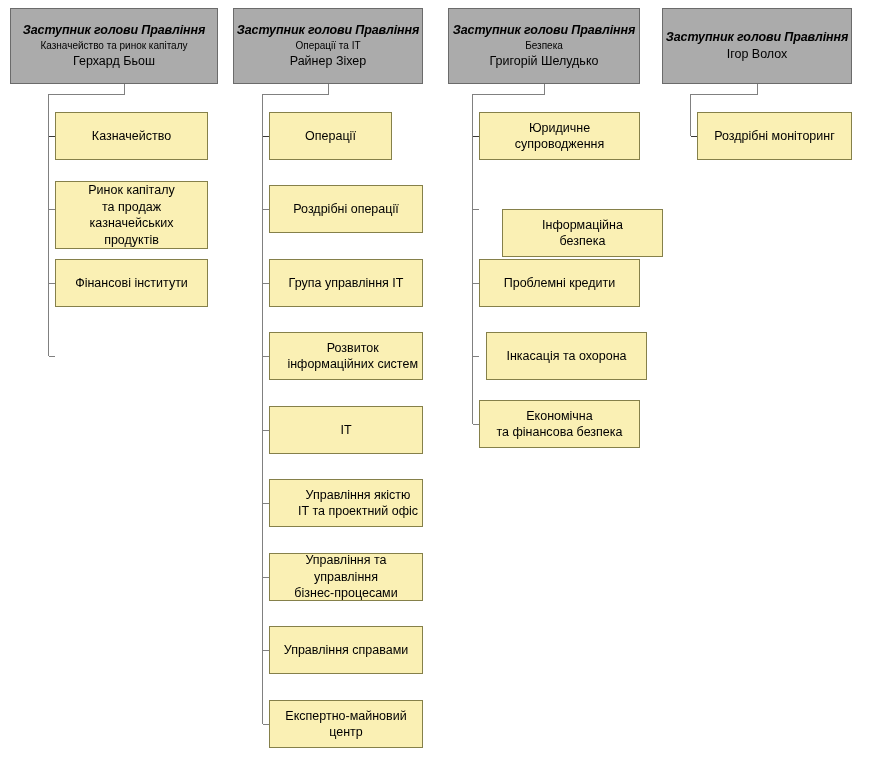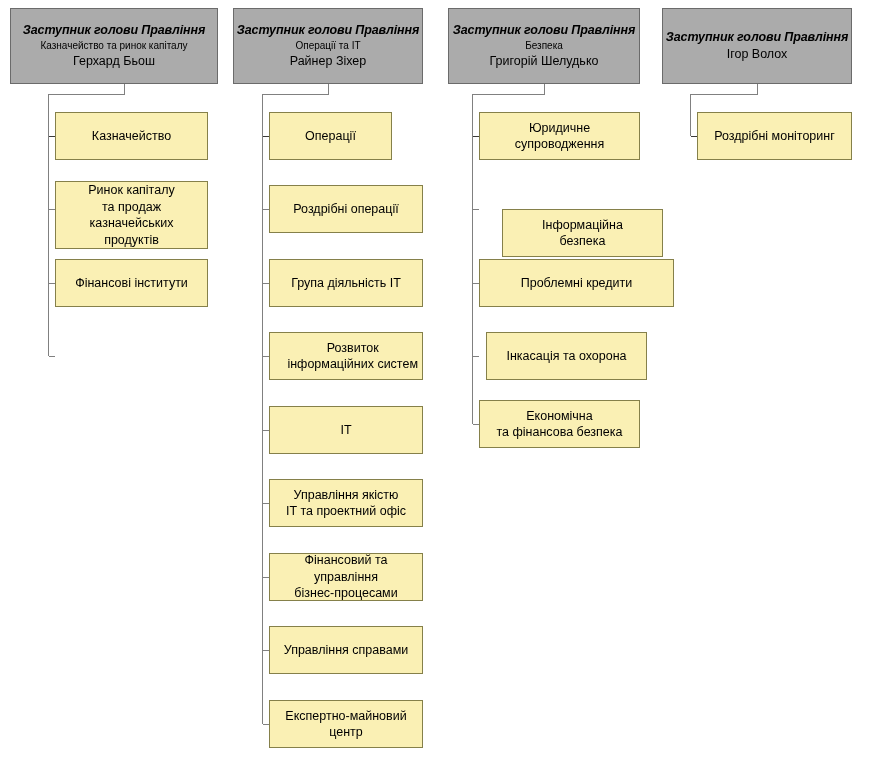--- a/index.html
+++ b/index.html
@@ -139,35 +139,35 @@
       <div class="header-unit">Операції та IT</div>
       <div class="header-person">Райнер Зіхер</div>
     </div>
     <div class="node-box" style="left: 269px; top: 112px; width: 123px; height: 48px;">
       <span class="node-label">Операції</span>
     </div>
     <div class="node-box" style="left: 269px; top: 185px; width: 154px; height: 48px;">
       <span class="node-label">Роздрібні операції</span>
     </div>
     <div class="node-box" style="left: 269px; top: 259px; width: 154px; height: 48px;">
-      <span class="node-label">Група діяльність IT</span>
+      <span class="node-label">Група управління IT</span>
     </div>
     <div class="node-box" style="left: 269px; top: 332px; width: 154px; height: 48px; justify-content: flex-end;">
       <span class="node-label">Розвиток
 інформаційних систем</span>
     </div>
     <div class="node-box" style="left: 269px; top: 406px; width: 154px; height: 48px;">
       <span class="node-label">IT</span>
     </div>
-    <div class="node-box" style="left: 269px; top: 479px; width: 154px; height: 48px;">
+    <div class="node-box" style="left: 269px; top: 479px; width: 154px; height: 48px; justify-content: flex-end;">
       <span class="node-label">Управління якістю
 IT  та проектний офіс</span>
     </div>
     <div class="node-box" style="left: 269px; top: 553px; width: 154px; height: 48px;">
-      <span class="node-label">Фінансовий та управління
+      <span class="node-label">Управління та управління
 бізнес-процесами</span>
     </div>
     <div class="node-box" style="left: 269px; top: 626px; width: 154px; height: 48px;">
       <span class="node-label">Управління справами</span>
     </div>
     <div class="node-box" style="left: 269px; top: 700px; width: 154px; height: 48px;">
       <span class="node-label">Експертно-майновий
 центр</span>
     </div>
     <div class="header-box" style="left: 448px; top: 8px; width: 192px; height: 76px;">
@@ -175,21 +175,21 @@
       <div class="header-unit">Безпека</div>
       <div class="header-person">Григорій Шелудько</div>
     </div>
     <div class="node-box" style="left: 479px; top: 112px; width: 161px; height: 48px;">
       <span class="node-label">Юридичне супроводження</span>
     </div>
     <div class="node-box" style="left: 502px; top: 185px; width: 161px; height: 48px; margin-top: 24px;">
       <span class="node-label">Інформаційна
 безпека</span>
     </div>
-    <div class="node-box" style="left: 479px; top: 259px; width: 195px; height: 48px;">
+    <div class="node-box" style="left: 479px; top: 259px; width: 161px; height: 48px;">
       <span class="node-label">Проблемні кредити</span>
     </div>
     <div class="node-box" style="left: 479px; top: 332px; width: 161px; height: 48px; margin-left: 7px;">
       <span class="node-label">Інкасація та охорона</span>
     </div>
     <div class="node-box" style="left: 479px; top: 400px; width: 161px; height: 48px;">
       <span class="node-label">Економічна
 та фінансова безпека</span>
     </div>
     <div class="header-box" style="left: 662px; top: 8px; width: 190px; height: 76px;">

